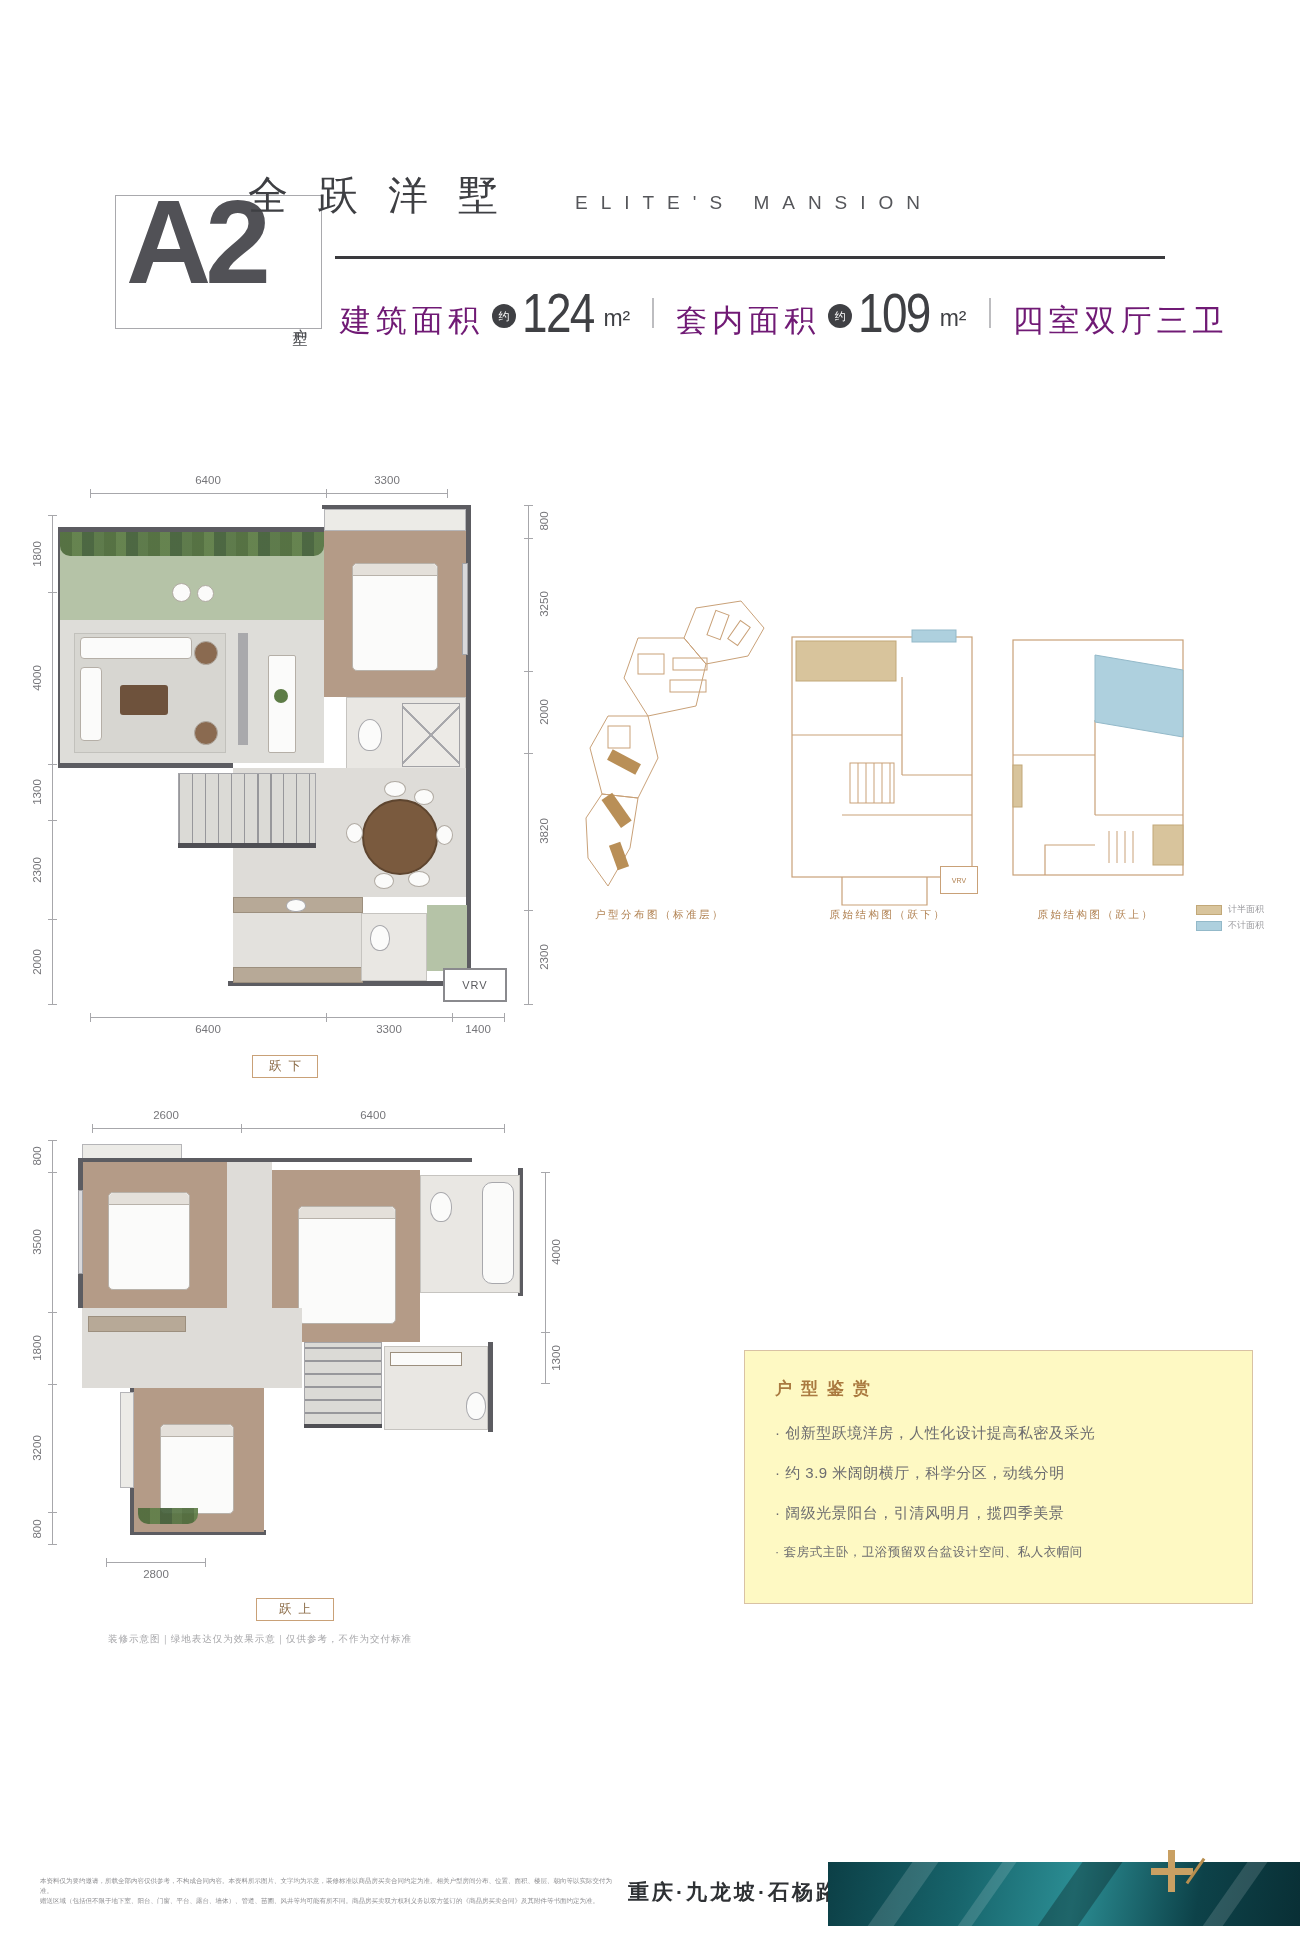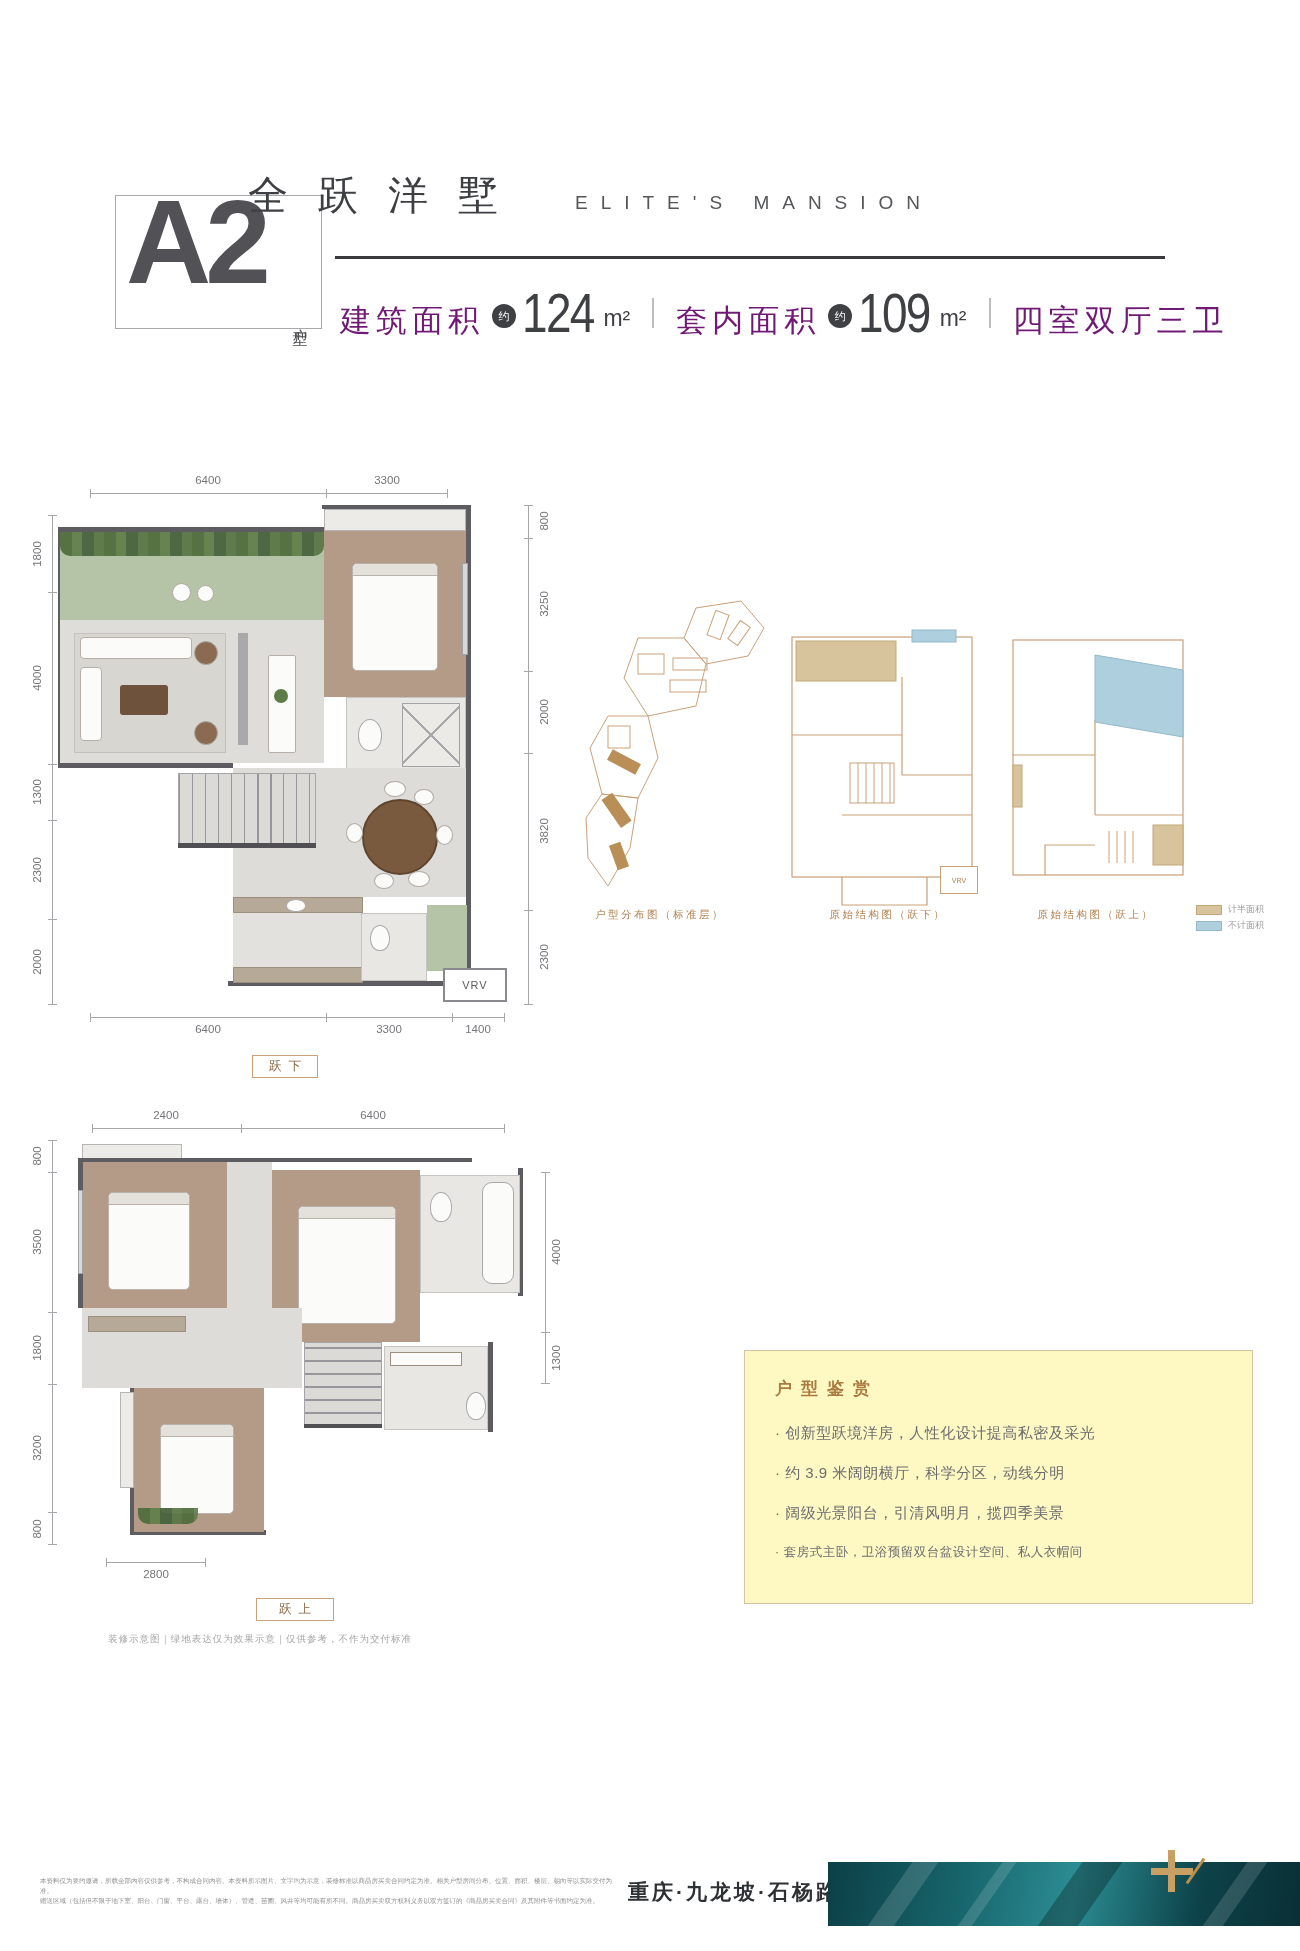--- a/index.html
+++ b/index.html
@@ -263,21 +263,21 @@
   <div class="appbullet">· 创新型跃境洋房，人性化设计提高私密及采光</div>
   <div class="appbullet">· 约 3.9 米阔朗横厅，科学分区，动线分明</div>
   <div class="appbullet">· 阔级光景阳台，引清风明月，揽四季美景</div>
   <div class="appbullet" style="font-size:12.5px">· 套房式主卧，卫浴预留双台盆设计空间、私人衣帽间</div>
 </div>
 
 <div class="dline" style="left:92px;top:1128px;width:413px;height:1px"></div>
 <div class="tick" style="left:92px;top:1124px;width:1px;height:9px"></div>
 <div class="tick" style="left:241px;top:1124px;width:1px;height:9px"></div>
 <div class="tick" style="left:504px;top:1124px;width:1px;height:9px"></div>
-<div class="dimh" style="left:134px;top:1109px">2400</div>
+<div class="dimh" style="left:134px;top:1109px">2600</div>
 <div class="dimh" style="left:341px;top:1109px">6400</div>
 
 <div class="dline" style="left:52px;top:1140px;width:1px;height:405px"></div>
 <div class="tick" style="left:48px;top:1140px;width:9px;height:1px"></div>
 <div class="tick" style="left:48px;top:1172px;width:9px;height:1px"></div>
 <div class="tick" style="left:48px;top:1312px;width:9px;height:1px"></div>
 <div class="tick" style="left:48px;top:1384px;width:9px;height:1px"></div>
 <div class="tick" style="left:48px;top:1512px;width:9px;height:1px"></div>
 <div class="tick" style="left:48px;top:1544px;width:9px;height:1px"></div>
 <div class="dimv" style="left:6px;top:1149px">800</div>

